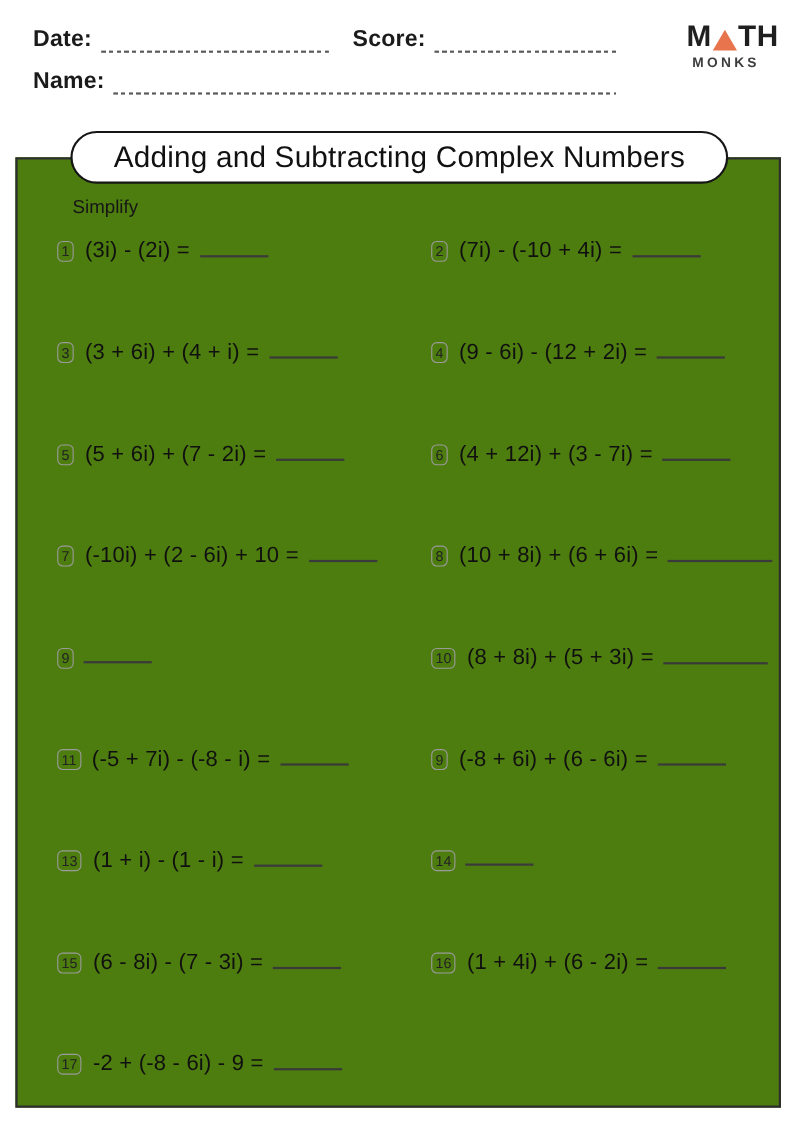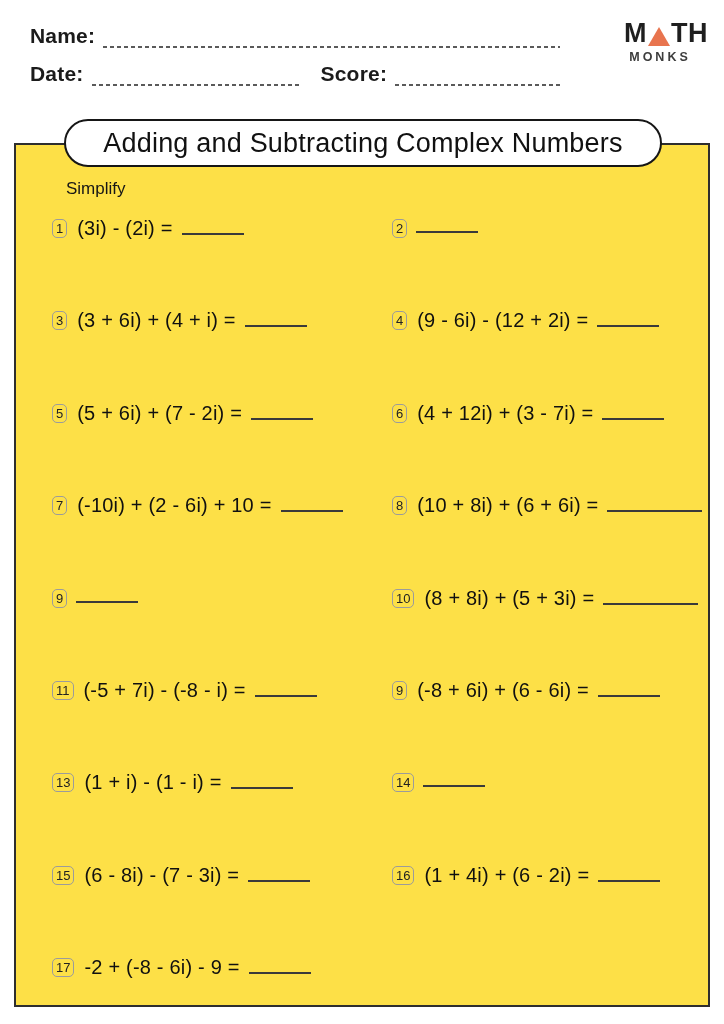--- a/index.html
+++ b/index.html
@@ -30,21 +30,21 @@
   .logo-tri {
     width:0; height:0; display:inline-block; margin:0 1px 1px 1px;
     border-left:11px solid transparent; border-right:11px solid transparent;
     border-bottom:19px solid #E8744E;
   }
   .logo-sub { font-size:12.5px; font-weight:700; letter-spacing:3px; color:#3d3d3d; margin-top:3px;text-align:center; }
 
   
   .sheet {
     position:absolute; left:14px; top:143px; width:696px; height:864px;
-    border:2px solid #2e2e2e; background:#fde047;
+    border:2px solid #2e2e2e; background:#4d7c0f;
   }
   .title-pill {
     position:absolute; left:64px; top:119px; width:598px; height:48px;
     background:#ffffff; border:2.5px solid #161616; border-radius:26px;
     display:flex; align-items:center; justify-content:center;
     font-size:27px; font-weight:400; color:#111; letter-spacing:.2px; z-index:2;
     white-space:nowrap;
   }
   .simplify { position:absolute; left:50px; top:34px; font-size:17px; color:#161616; }
 
@@ -70,27 +70,27 @@
     border-bottom:2px solid #3a3a3a; vertical-align:-6px;
   }
   .blank.short { width:62px; }
   .blank.long  { width:95px; }
 </style>
 </head>
 <body>
 
 <div class="header">
   <div class="hrow">
-    <span class="hlabel">Name:</span>
-    <span class="dotline"></span>
-  </div>
-  <div class="hrow">
     <span class="hlabel">Date:</span>
     <span class="dotline fixed" style="width:207px;"></span>
     <span class="hlabel score-label">Score:</span>
+    <span class="dotline"></span>
+  </div>
+  <div class="hrow">
+    <span class="hlabel">Name:</span>
     <span class="dotline"></span>
   </div>
 </div>
 
 <div class="logo">
   <div class="logo-top">
     <span>M</span>
     <span class="logo-tri"></span>
     <span>TH</span>
   </div>
@@ -105,20 +105,21 @@
   <div class="problems">
 
     <div class="prow">
       <div class="problem left">
         <span class="pnum">1</span>
         <span class="expr">(3i) - (2i) =</span>
         <span class="blank short"></span>
       </div>
       <div class="problem right">
         <span class="pnum">2</span>
+        <span class="expr">(7i) - (-10 + 4i) =</span>
         <span class="blank short"></span>
       </div>
     </div>
 
     <div class="prow">
       <div class="problem left">
         <span class="pnum">3</span>
         <span class="expr">(3 + 6i) + (4 + i) =</span>
         <span class="blank short"></span>
       </div>

